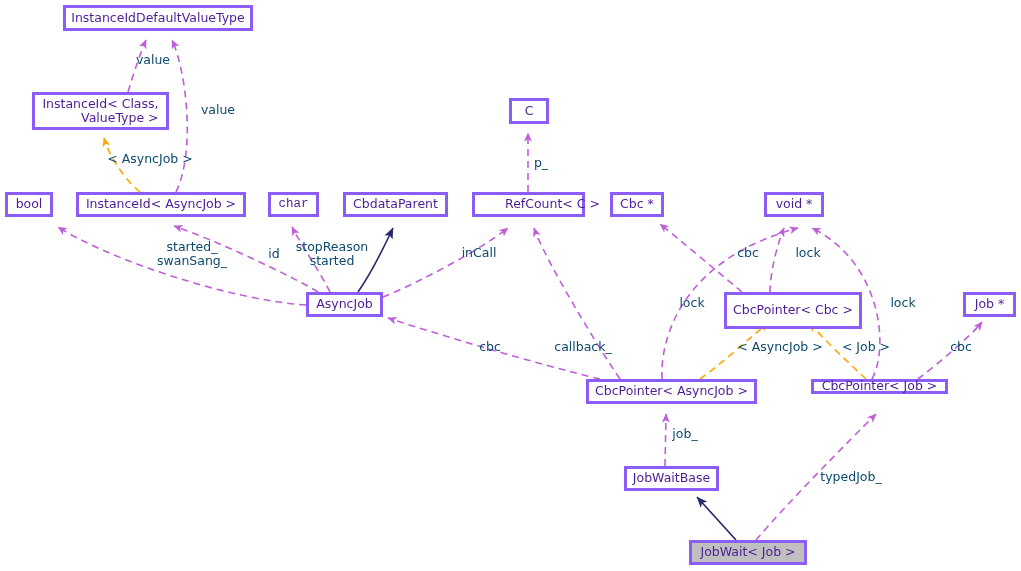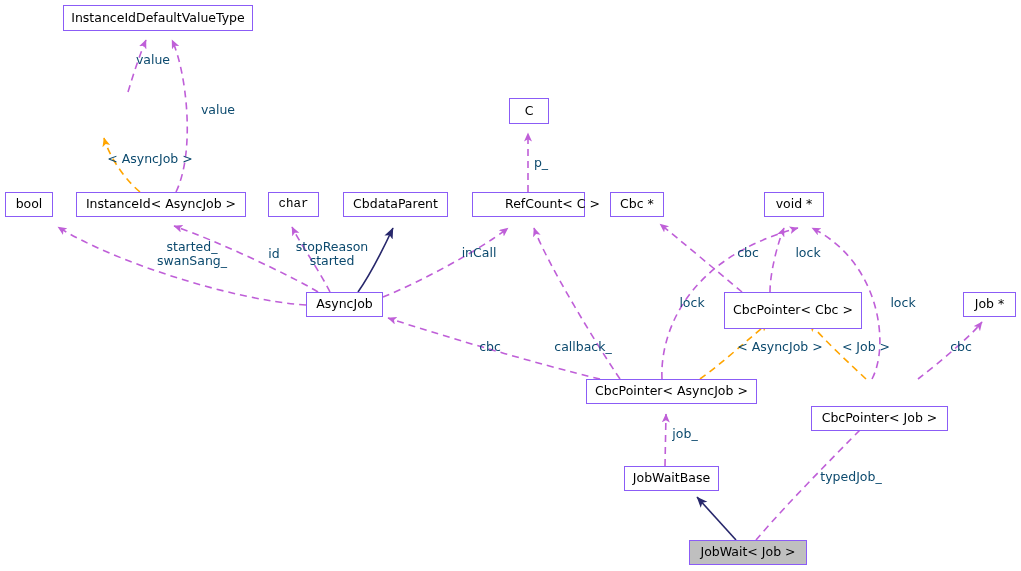--- a/index.html
+++ b/index.html
@@ -8,23 +8,23 @@
     width:1021px;
     height:571px;
     background:#ffffff;
     font-family:"DejaVu Sans","Liberation Sans",sans-serif;
     overflow:hidden;
   }
   #edge-layer{position:absolute;left:0;top:0;width:1021px;height:571px;}
   .node{
     position:absolute;
     box-sizing:border-box;
-    border:1px solid #8b5cf6;
+    border:3px solid #8b5cf6;
     background:#ffffff;
-    color:#000000;
+    color:#4c1d95;
     font-size:12.5px;
     line-height:1.15;
     display:flex;
     align-items:center;
     justify-content:center;
     text-align:right;
     white-space:pre;
     z-index:5;
   }
   .node.highlight{background:#bfbfbf;}
@@ -98,20 +98,22 @@
       <path d="M665,466 L666,414" stroke="#bf5fd8" stroke-dasharray="7,5" marker-end="url(#arrowPurple)"></path>
 
       <path d="M736,540 L697,497" stroke="#27276b" marker-end="url(#arrowNavy)"></path>
 
       <path d="M756,540 C790,500 850,440 876,414" stroke="#bf5fd8" stroke-dasharray="7,5" marker-end="url(#arrowPurple)"></path>
     </g>
   </svg>
 
   <div class="node" style="left:63px;top:5px;width:190px;height:26px;">InstanceIdDefaultValueType</div>
 
+  <div class="node" style="left:32px;top:92px;width:137px;height:38px;">InstanceId&lt; Class,
+ValueType &gt;</div>
 
   <div class="node" style="left:509px;top:98px;width:40px;height:26px;">C</div>
 
   <div class="node" style="left:5px;top:192px;width:48px;height:25px;">bool</div>
 
   <div class="node" style="left:76px;top:192px;width:170px;height:25px;">InstanceId&lt; AsyncJob &gt;</div>
 
   <div class="node" style="left:268px;top:192px;width:51px;height:25px;font-family:Liberation Mono, monospace;">char</div>
 
   <div class="node" style="left:343px;top:192px;width:105px;height:25px;">CbdataParent</div>
@@ -123,21 +125,21 @@
   <div class="node" style="left:764px;top:192px;width:60px;height:25px;">void *</div>
 
   <div class="node" style="left:306px;top:292px;width:77px;height:25px;">AsyncJob</div>
 
   <div class="node" style="left:724px;top:292px;width:138px;height:37px;">CbcPointer&lt; Cbc &gt;</div>
 
   <div class="node" style="left:963px;top:292px;width:53px;height:25px;">Job *</div>
 
   <div class="node" style="left:586px;top:379px;width:171px;height:25px;">CbcPointer&lt; AsyncJob &gt;</div>
 
-  <div class="node" style="left:811px;top:379px;width:137px;height:25px;margin-top:27px;">CbcPointer&lt; Job &gt;</div>
+  <div class="node" style="left:811px;top:379px;width:137px;height:15px;">CbcPointer&lt; Job &gt;</div>
 
   <div class="node" style="left:624px;top:466px;width:95px;height:25px;">JobWaitBase</div>
 
   <div class="node highlight" style="left:689px;top:540px;width:118px;height:25px;">JobWait&lt; Job &gt;</div>
 
   <div class="edge-label" style="left:153px;top:60px;">value</div>
   <div class="edge-label" style="left:218px;top:110px;">value</div>
   <div class="edge-label" style="left:150px;top:159px;">&lt; AsyncJob &gt;</div>
   <div class="edge-label" style="left:541px;top:163px;">p_</div>
   <div class="edge-label" style="left:192px;top:254px;">started_

